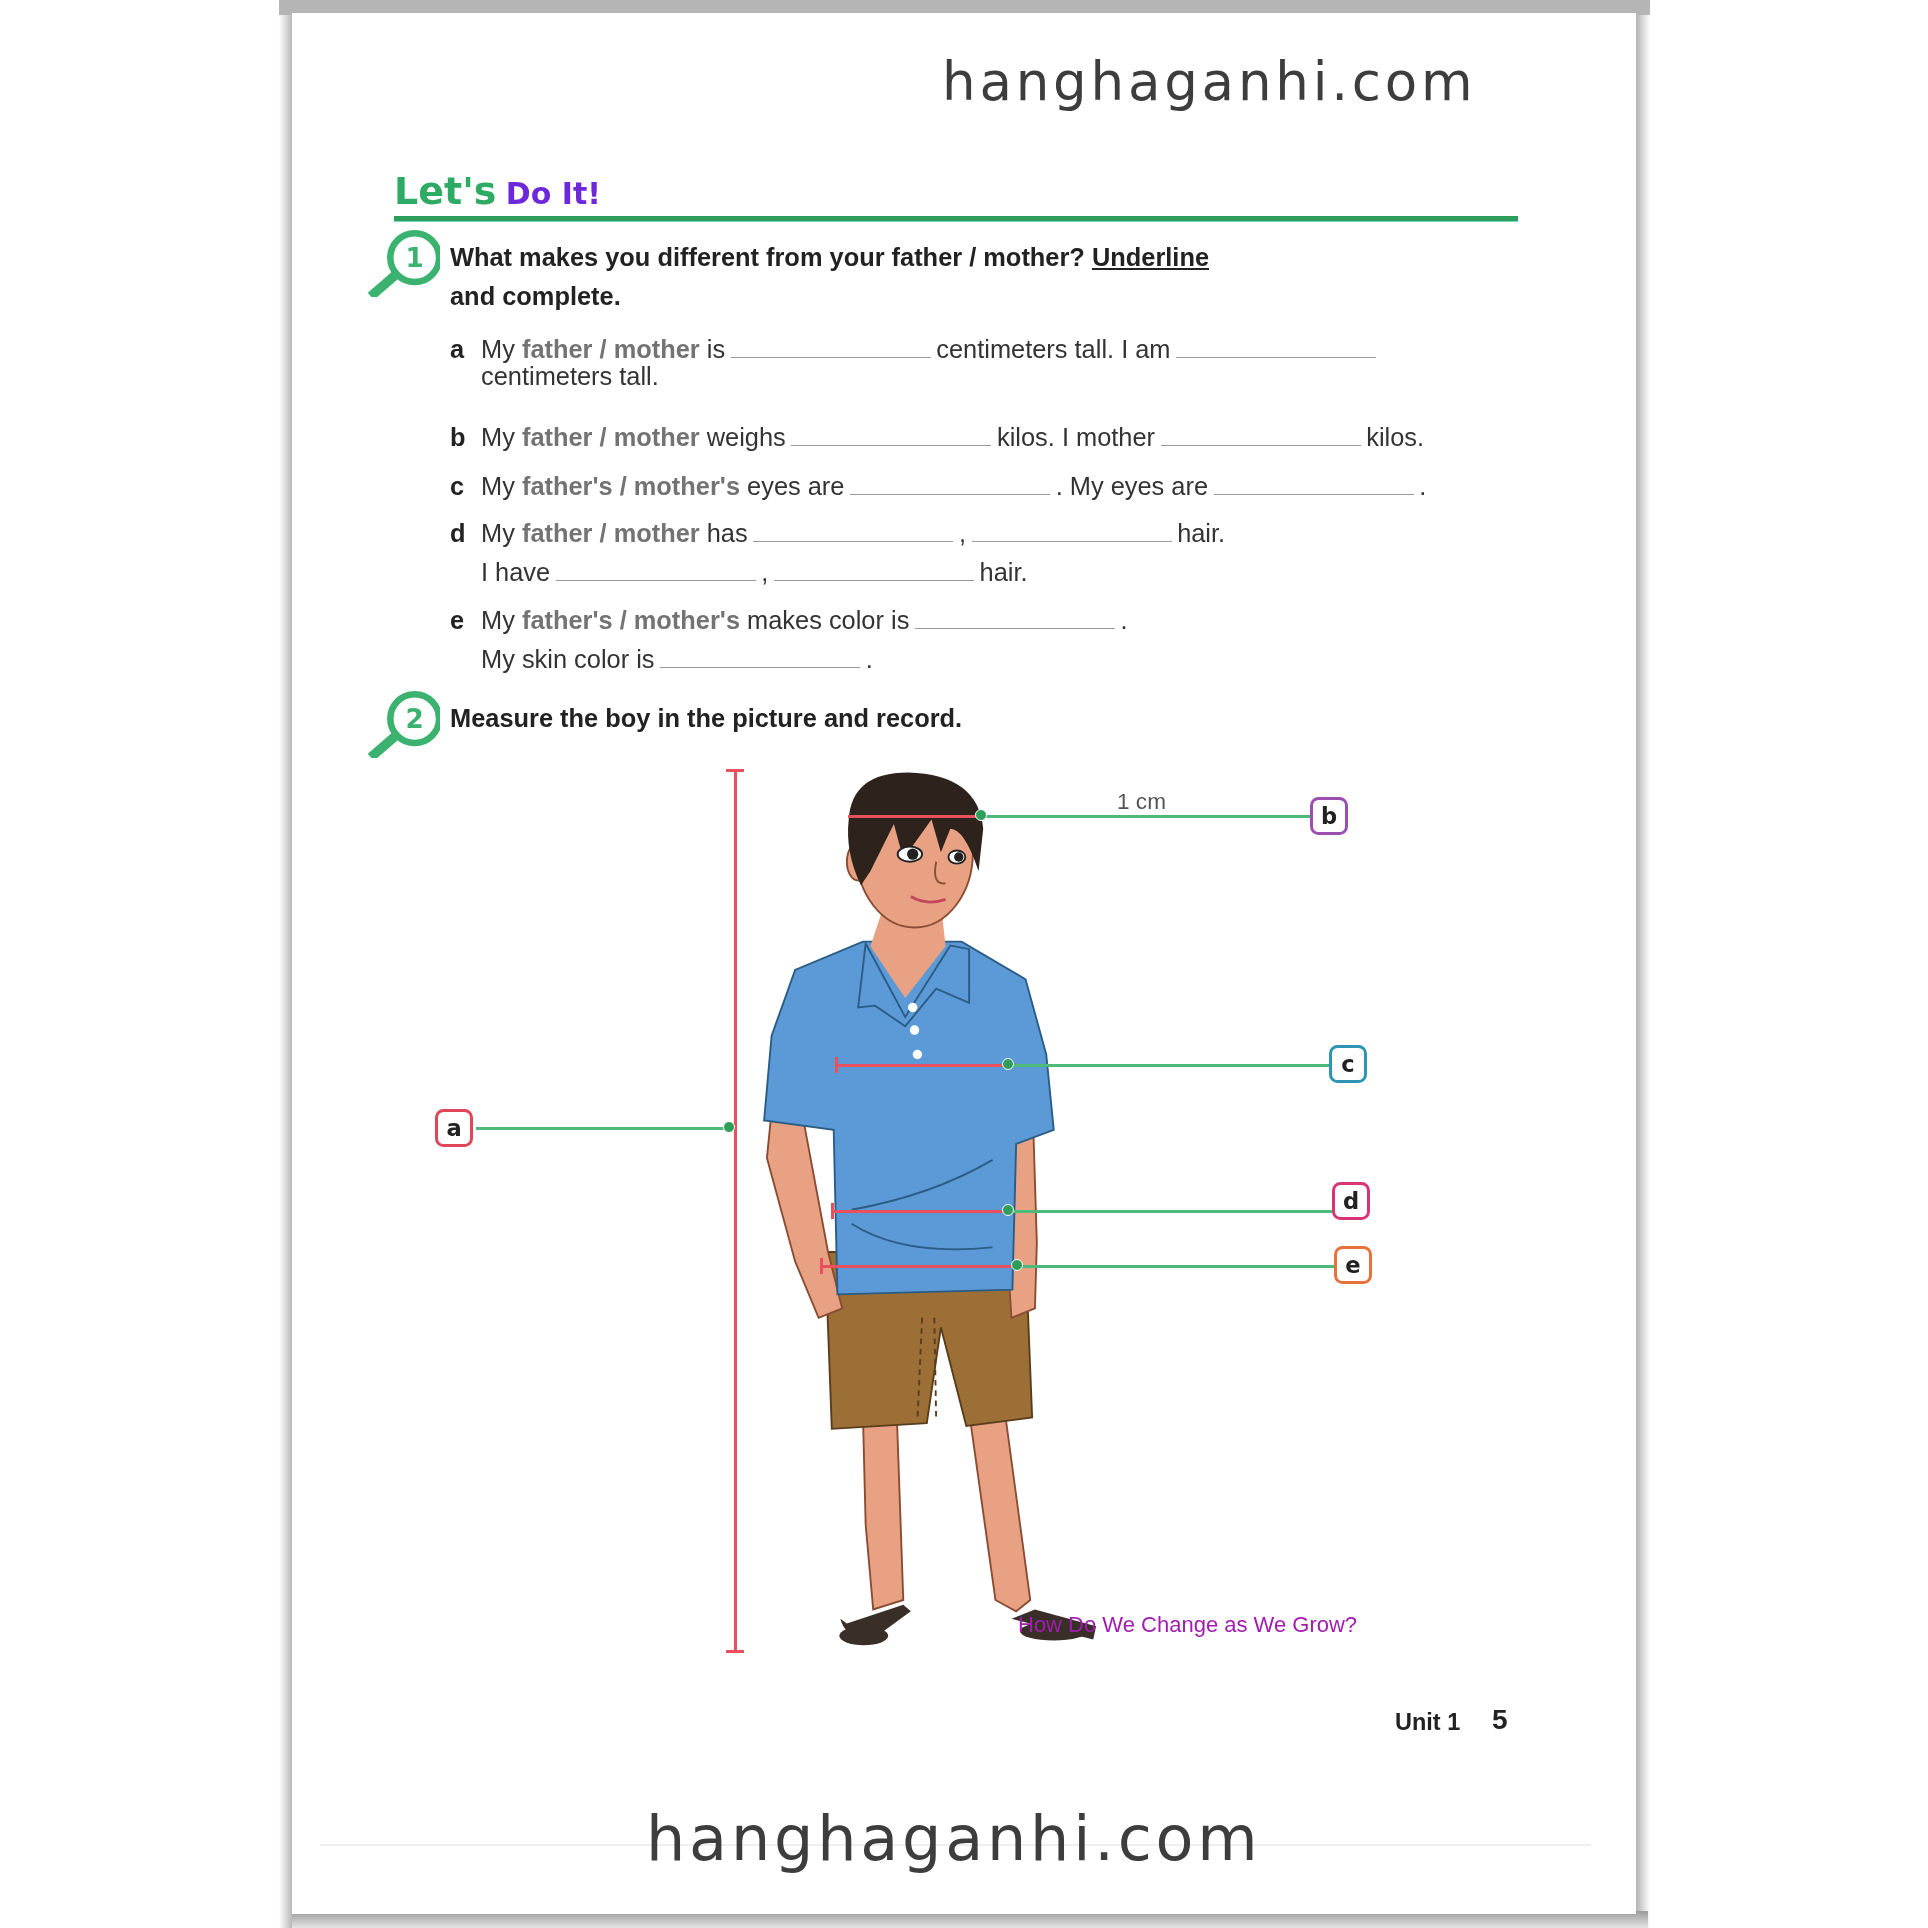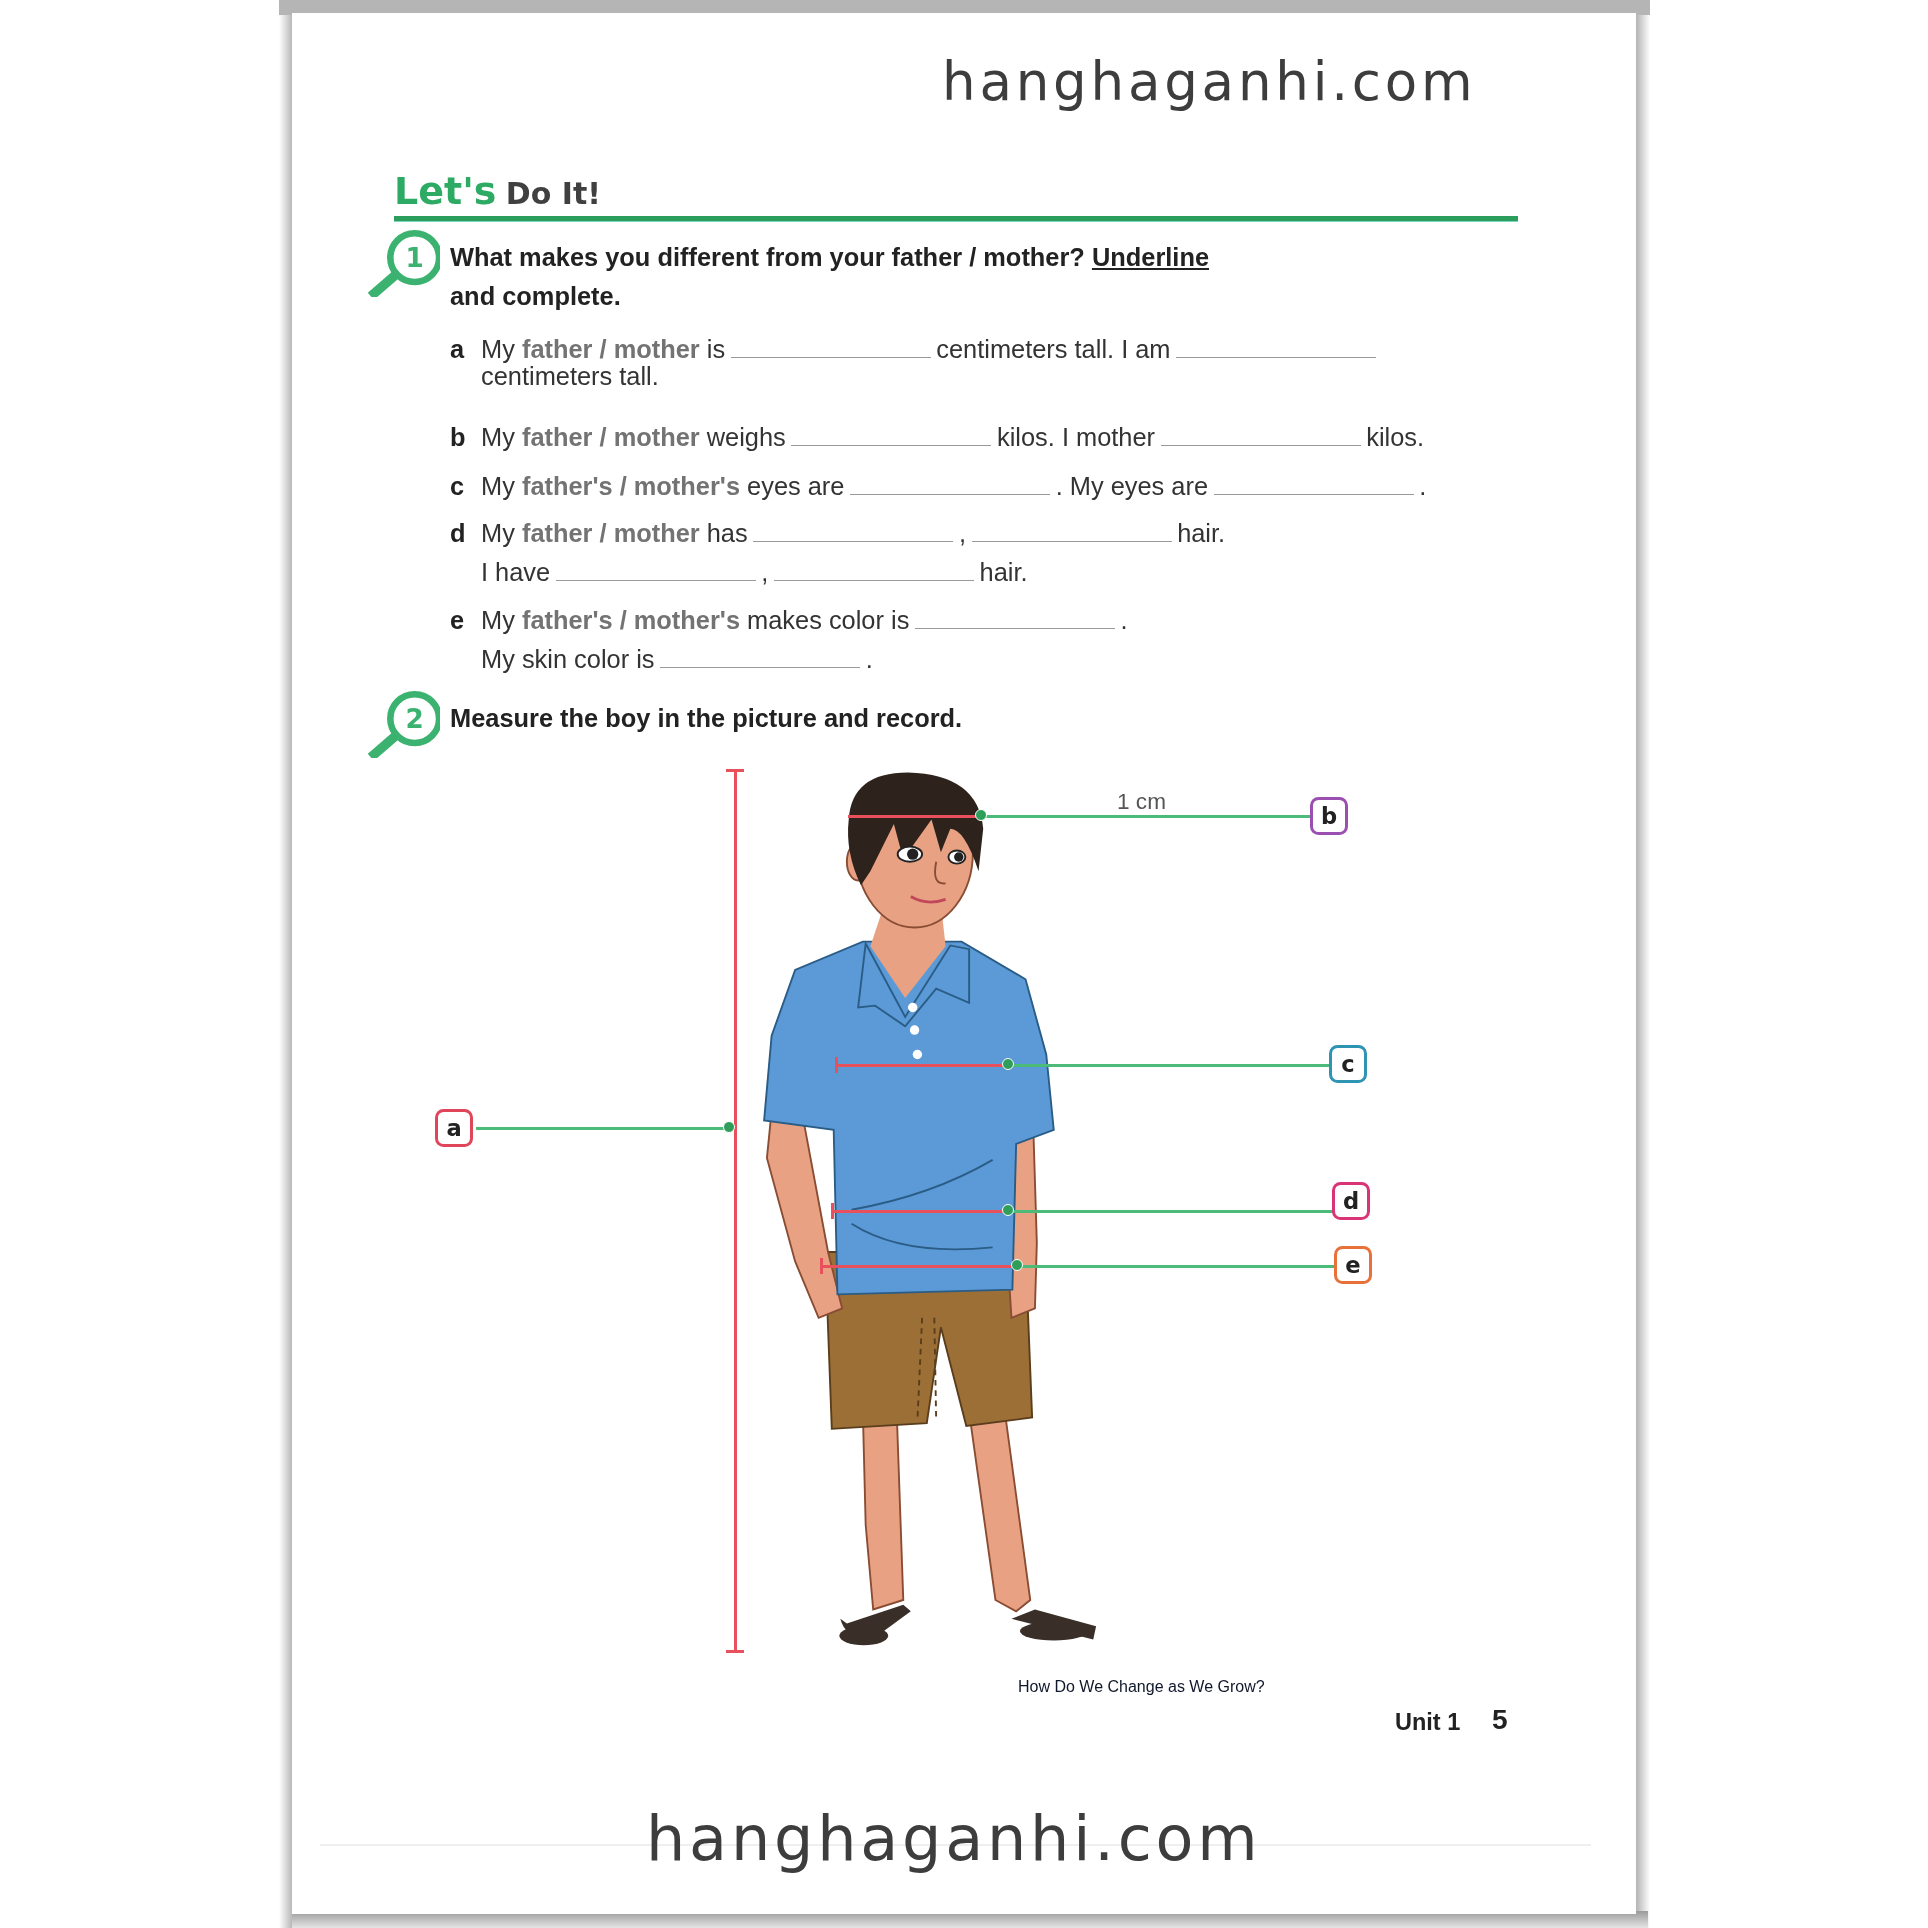--- a/index.html
+++ b/index.html
@@ -8,35 +8,35 @@
     background:linear-gradient(to right, rgba(0,0,0,0) 0px, rgba(0,0,0,0.28) 13px, rgba(0,0,0,0.28) 1358px, rgba(0,0,0,0) 1371px); }
   .page-shadow-top { position:absolute; left:279px; top:0; width:1371px; height:15px; background:#b5b5b5; }
   .page-shadow-bottom { position:absolute; left:292px; top:1911px; width:1356px; height:17px; background:linear-gradient(#9a9a9a,#e5e5e5); }
   .page { position:absolute; left:292px; top:13px; width:1344px; height:1901px; background:#ffffff; }
   .abs { position:absolute; }
   .watermark { position:absolute; color:#3d3d3d; font-family:"DejaVu Sans", sans-serif; letter-spacing:3.8px; white-space:nowrap; }
   .wm-top { left:942px; top:51px; font-size:53px; }
   .wm-bottom { left:646px; top:1802px; font-size:62px; }
   .section-title { position:absolute; left:394px; top:169px; font-weight:bold; white-space:nowrap; }
   .section-title .lets { color:#2daa63; font-size:38px; }
-  .section-title .doit { color:#404040; font-size:30px; margin-left:9.4px; }
+  .section-title .doit { color:#6d28d9; font-size:30px; margin-left:9.4px; }
   .rule { position:absolute; left:394px; top:216px; width:1124px; height:4.7px; background:#2b9e5e; border-bottom:0.9px solid #7dd8c3; }
   .q-text { position:absolute; left:450px; font-size:25.4px; color:#222; font-weight:bold; white-space:nowrap; font-family:"Liberation Sans", sans-serif; }
   .q-text u { text-decoration:underline; }
   .item { position:absolute; left:450px; font-size:25.4px; color:#333; white-space:nowrap; font-family:"Liberation Sans", sans-serif; }
   .item .letter { display:inline-block; width:31px; font-weight:bold; color:#222; }
   .item b { color:#737373; }
   .cont { position:absolute; left:481px; font-size:25.4px; color:#333; white-space:nowrap; font-family:"Liberation Sans", sans-serif; }
   .blank { display:inline-block; width:200px; border-bottom:1.9px solid #9a9a9a; height:19px; margin:0 5.6px; vertical-align:baseline; }
   .mag { position:absolute; width:75px; height:75px; }
   .label-box { position:absolute; width:38px; height:38px; border:3.8px solid; border-radius:8.5px; background:#fff; display:flex; align-items:center; justify-content:center; font-weight:bold; font-size:22.6px; color:#222; box-sizing:border-box; font-family:"DejaVu Sans", sans-serif; }
   .gline { position:absolute; height:2.8px; background:#4cbb7a; }
   .rline { position:absolute; height:2.8px; background:#e8505b; }
   .dot { position:absolute; width:10.4px; height:10.4px; border-radius:50%; background:#2f9e5b; border:1.9px solid #fff; }
-  .footer-title { position:absolute; left:1018px; top:1678px; color:#0f172a; font-size:16px; white-space:nowrap; font-family:"Liberation Sans", sans-serif; }
+  .footer-title { position:absolute; left:1018px; top:1612px; color:#a21caf; font-size:22px; white-space:nowrap; font-family:"Liberation Sans", sans-serif; }
   .footer-unit { position:absolute; left:1395px; top:1709px; color:#222; font-size:23.5px; font-weight:bold; white-space:nowrap; font-family:"Liberation Sans", sans-serif; }
   .footer-page { position:absolute; left:1492px; top:1704px; color:#222; font-size:28px; font-weight:bold; font-family:"Liberation Sans", sans-serif; }
   .cm-label { position:absolute; left:1117px; top:789px; font-size:22.6px; color:#555; font-family:"Liberation Sans", sans-serif; }
   .faint-line { position:absolute; left:320px; top:1844px; width:1271px; height:1.9px; background:#efefef; }
 </style>
 </head>
 <body>
 
 <div class="page-shadow"></div>
 <div class="page-shadow-top"></div>

